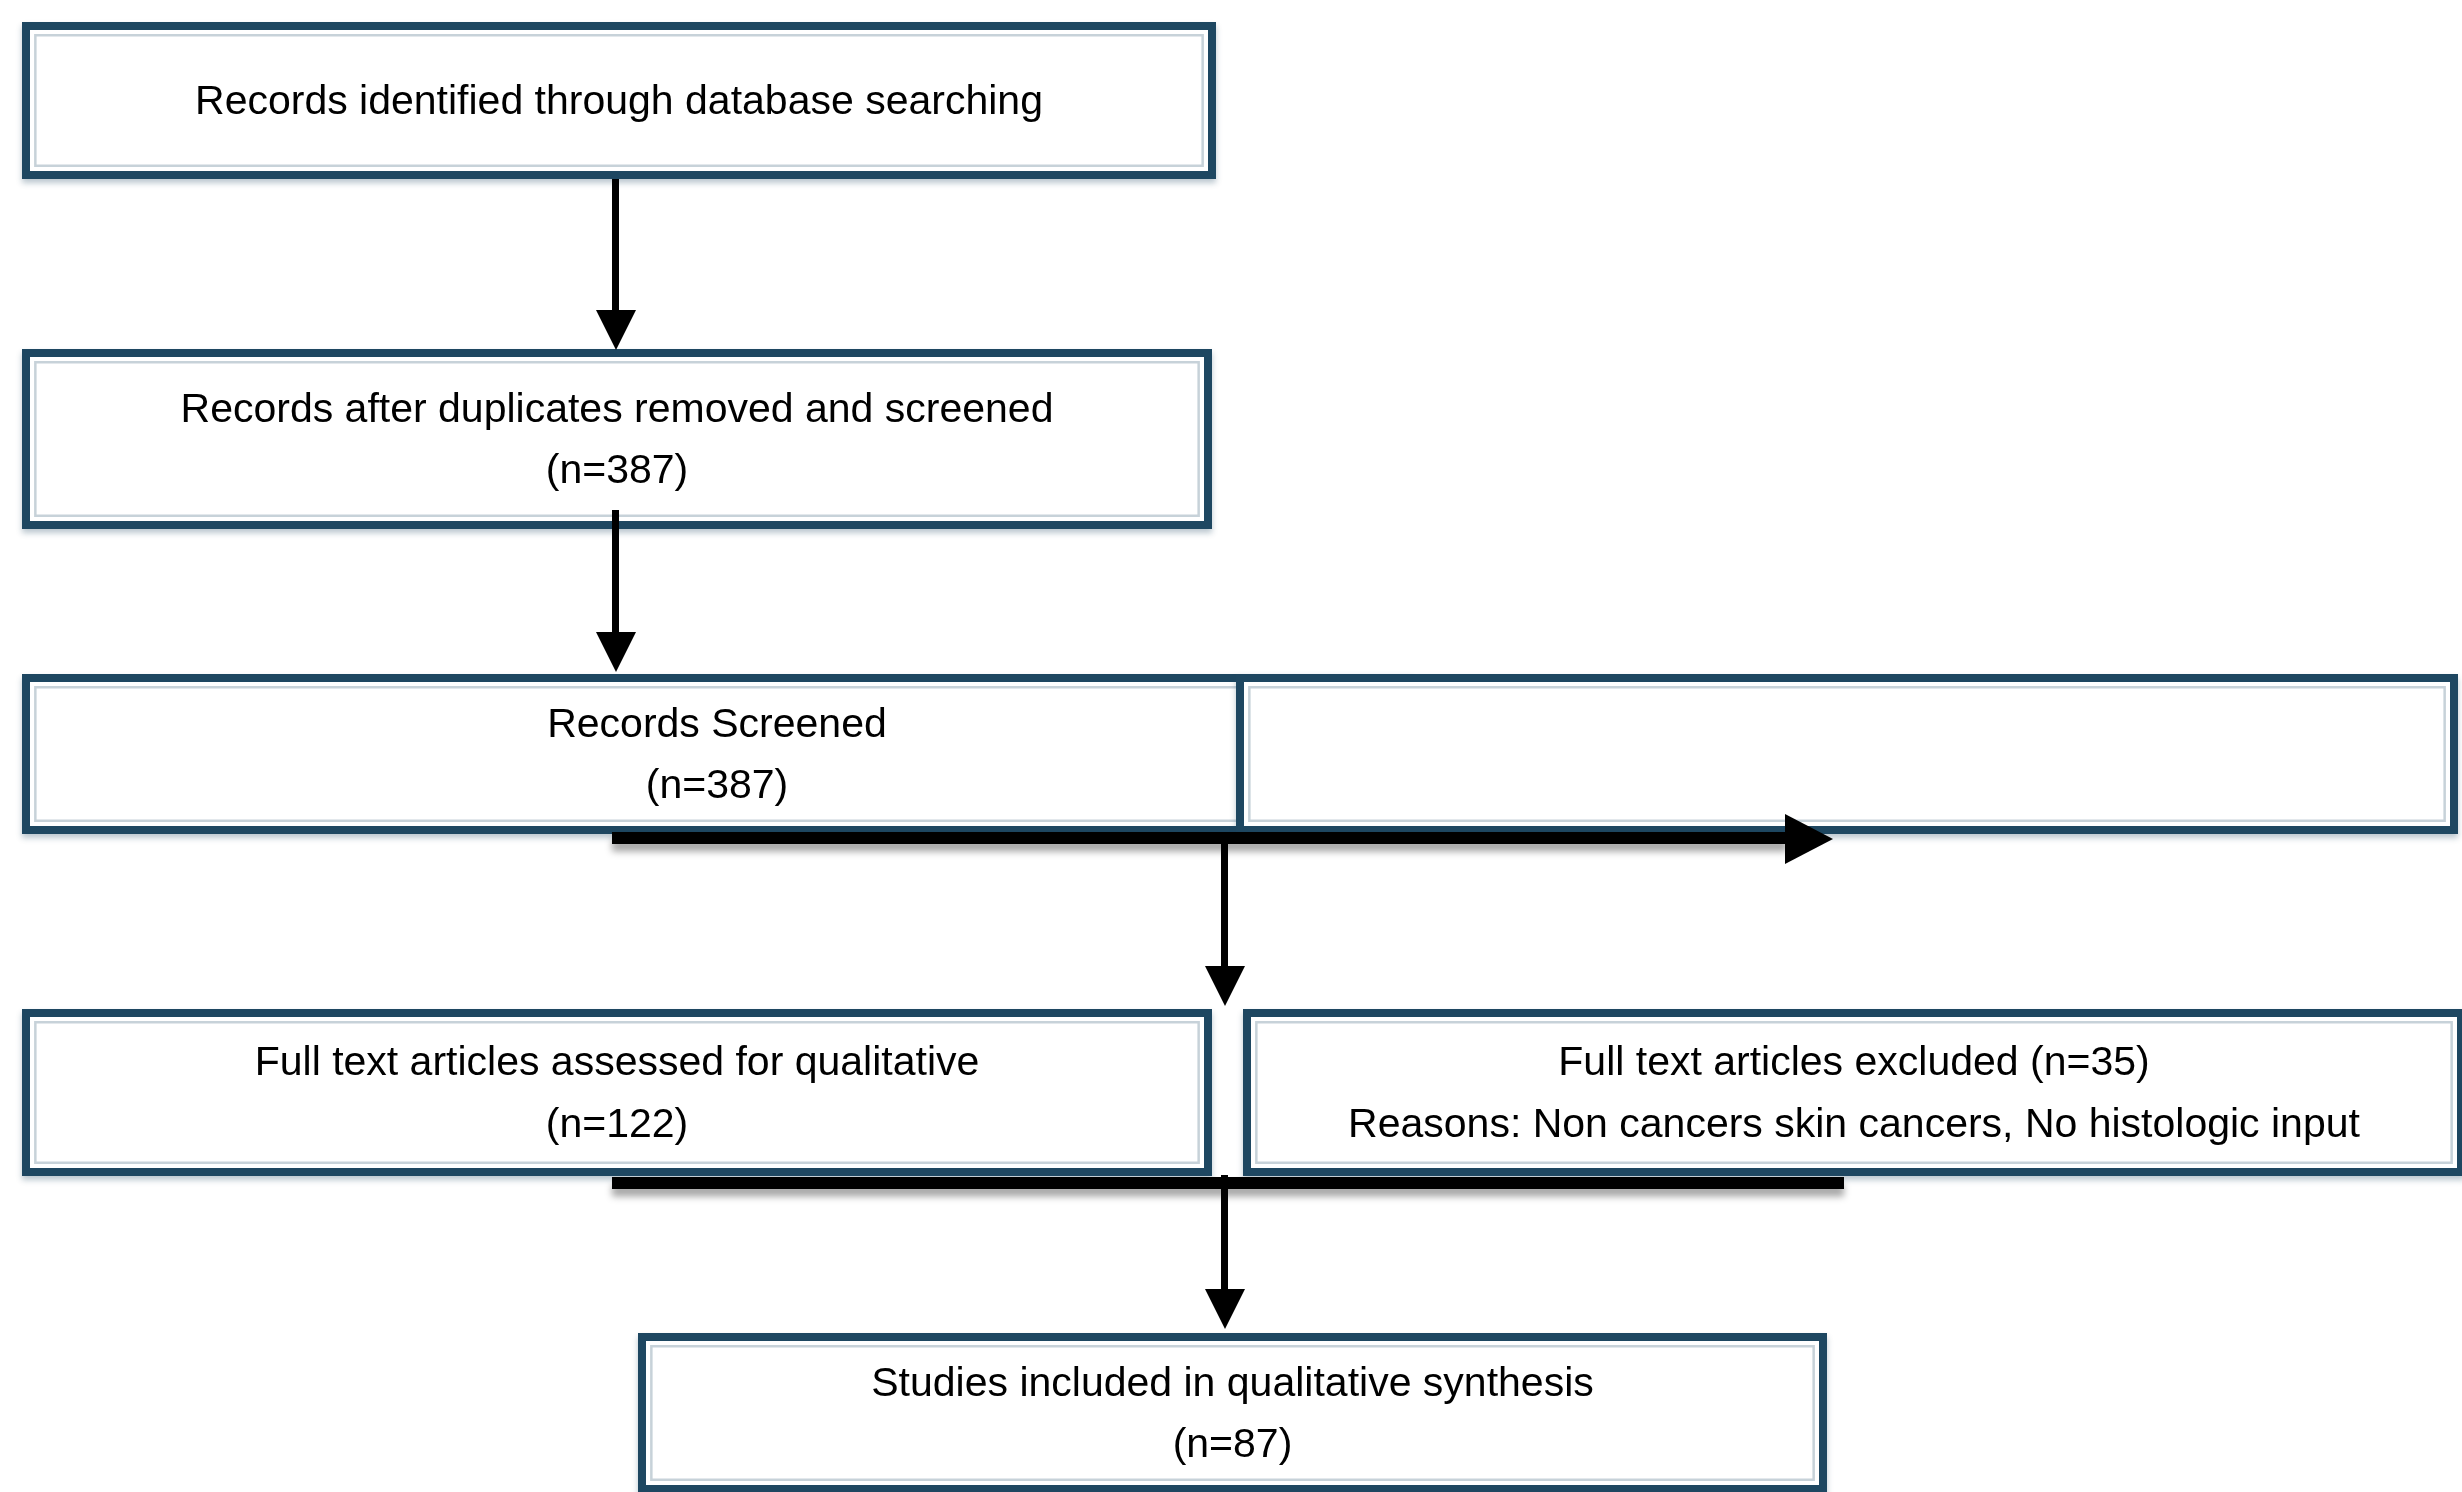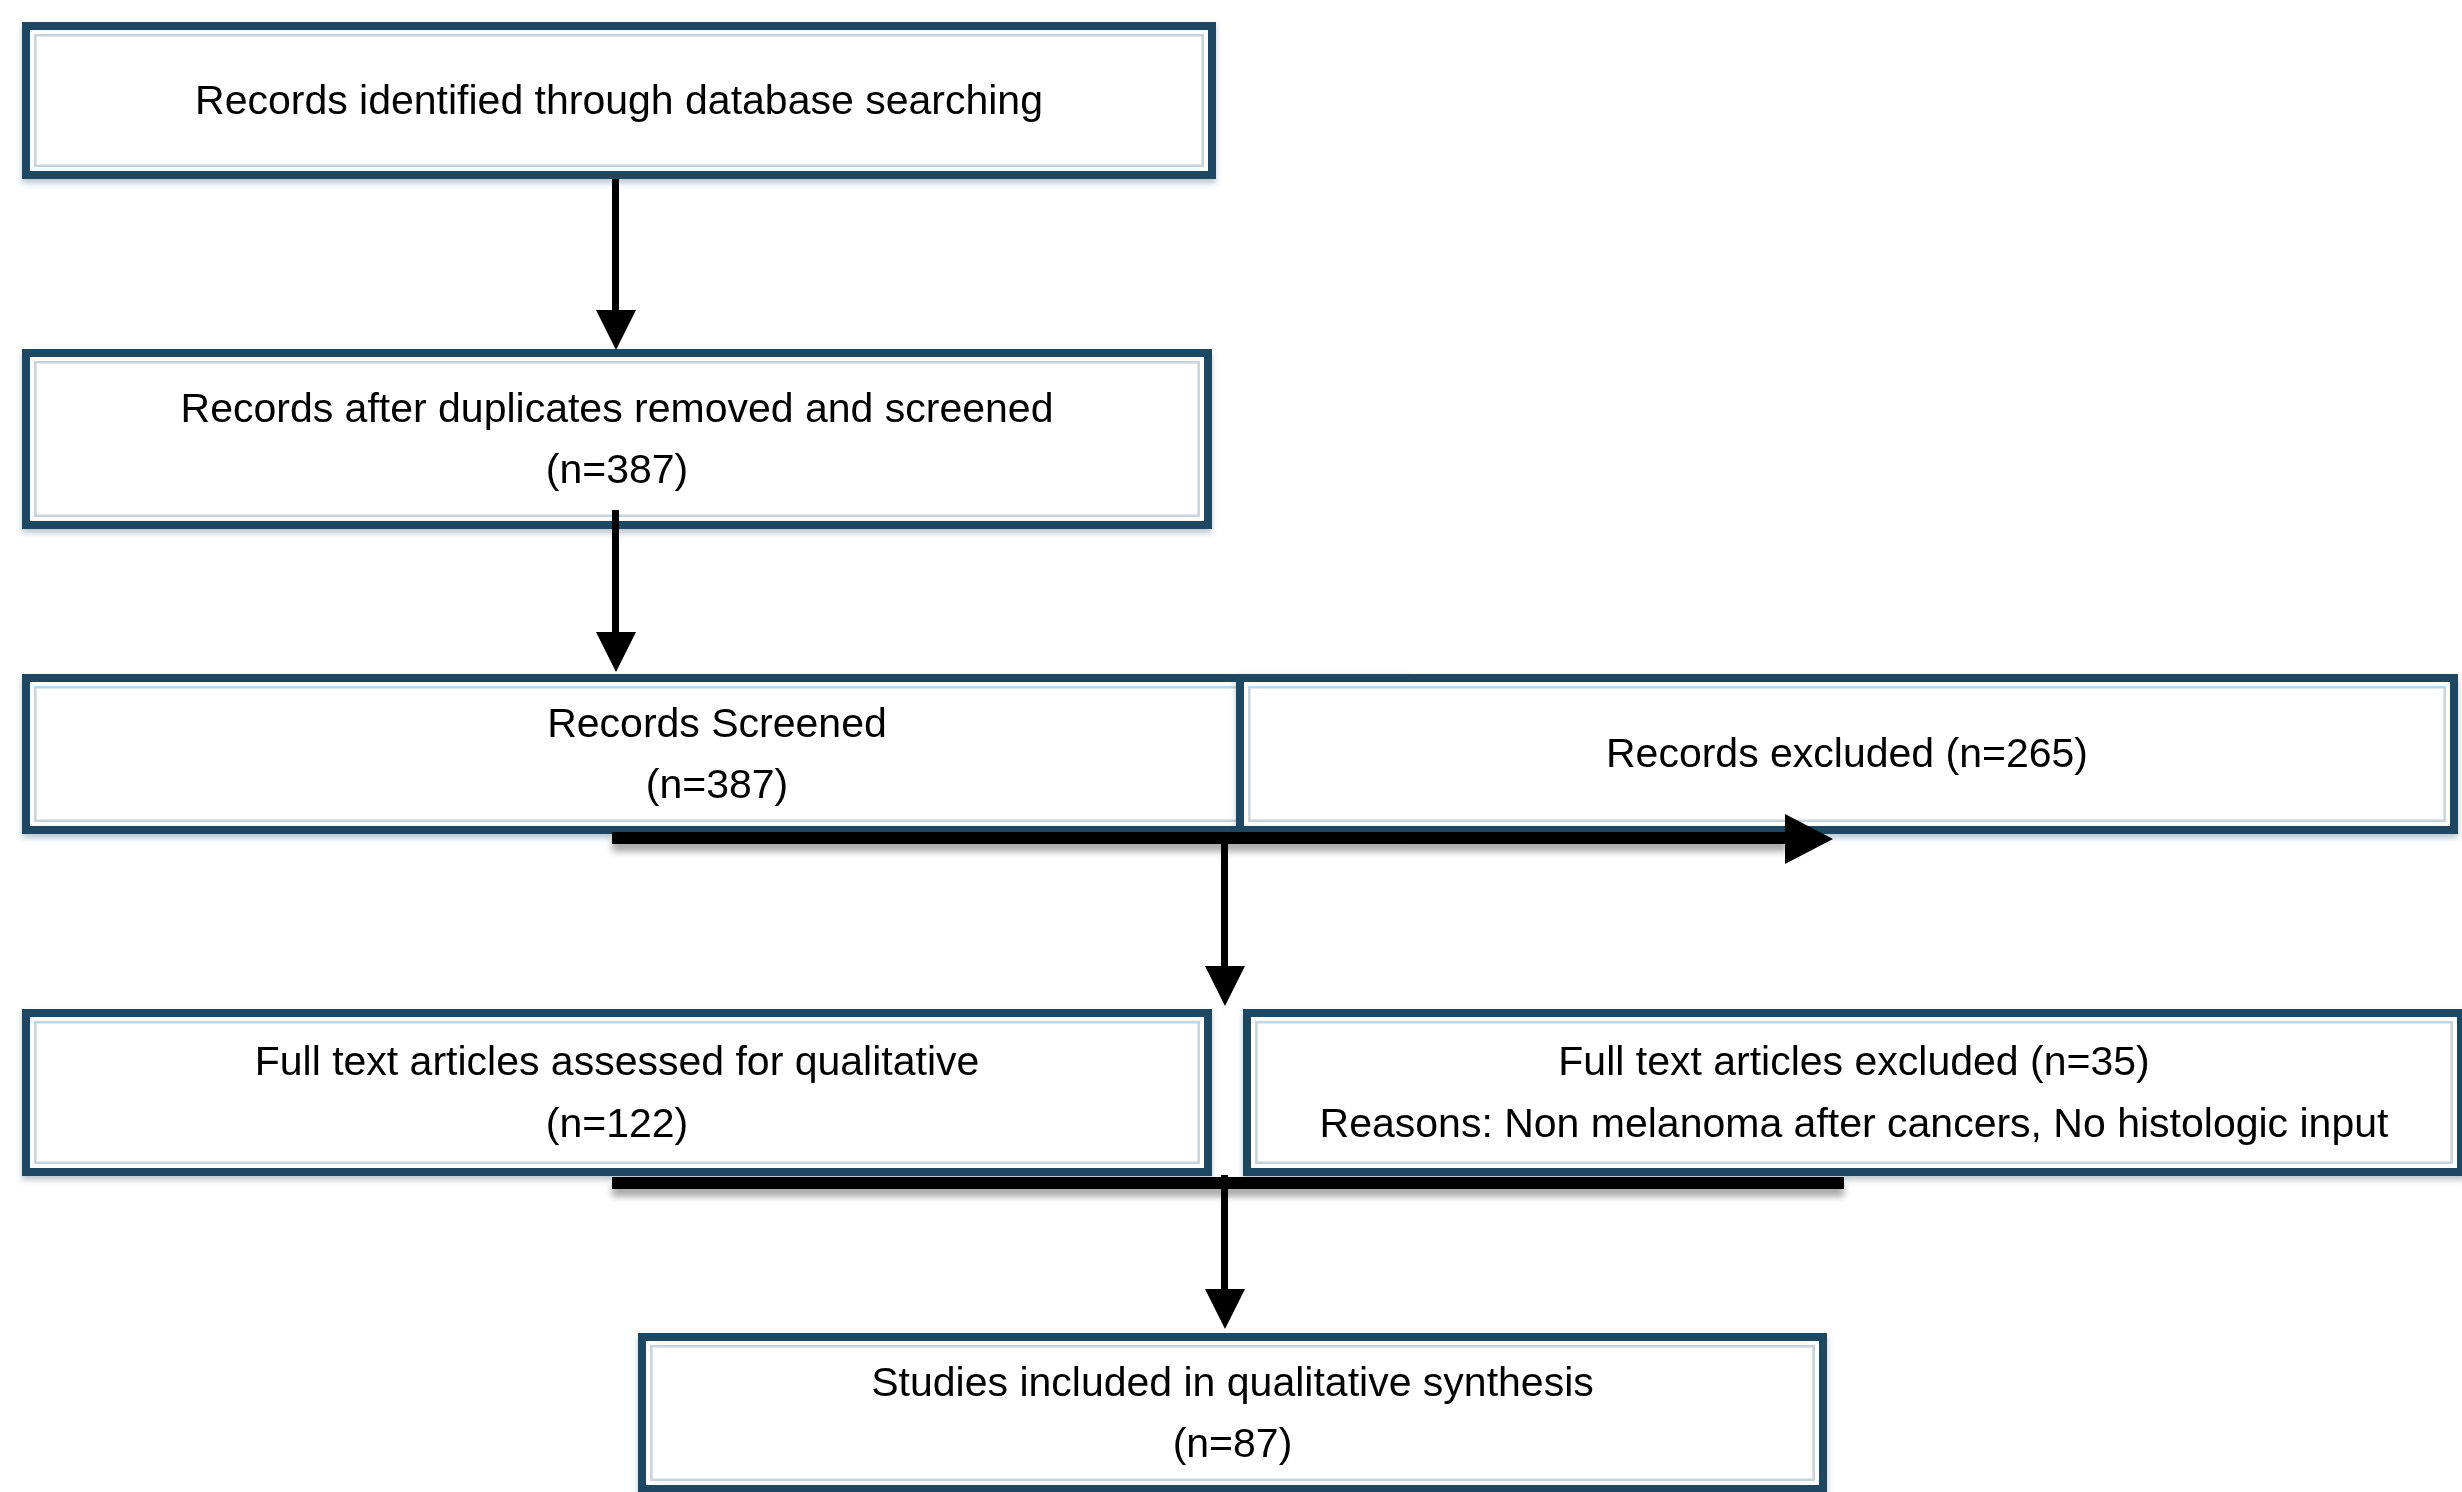--- a/index.html
+++ b/index.html
@@ -98,31 +98,30 @@
     <span class="bline">Records after duplicates removed and screened</span>
     <span class="bline">(n=387)</span>
   </div>
 
   <div class="fbox" id="b3">
     <span class="bline">Records Screened</span>
     <span class="bline">(n=387)</span>
   </div>
 
   <div class="fbox" id="b4">
-    <span class="bline">Records excluded (n=265)</span>
   </div>
 
   <div class="fbox" id="b5">
     <span class="bline">Full text articles assessed for qualitative</span>
     <span class="bline">(n=122)</span>
   </div>
 
   <div class="fbox" id="b6">
     <span class="bline">Full text articles excluded (n=35)</span>
-    <span class="bline">Reasons: Non melanoma after cancers, No histologic input</span>
+    <span class="bline">Reasons: Non cancers skin cancers, No histologic input</span>
   </div>
 
   <div class="fbox" id="b7">
     <span class="bline">Studies included in qualitative synthesis</span>
     <span class="bline">(n=87)</span>
   </div>
 
   <div>
     <div class="vline" id="a1-line"></div>
     <div class="vhead" id="a1-head"></div>

